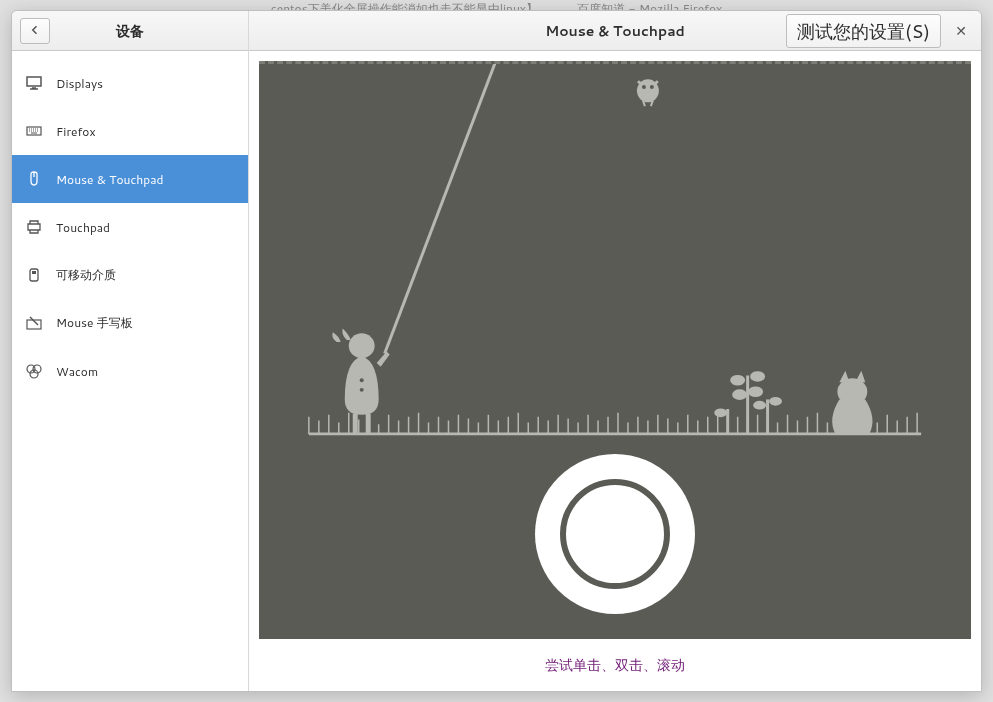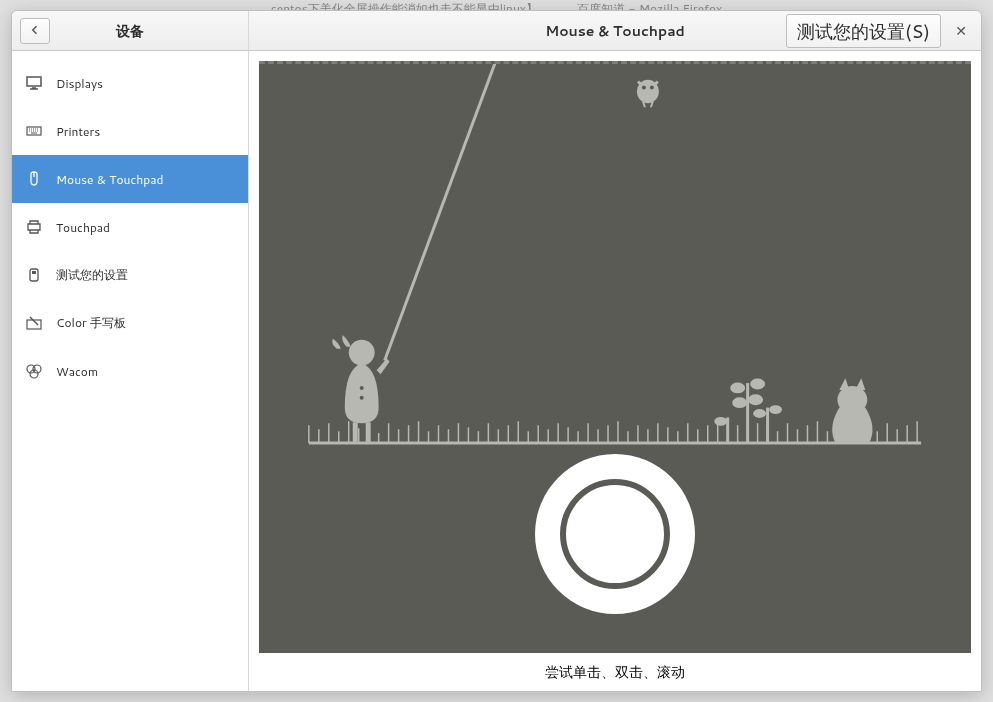--- a/index.html
+++ b/index.html
@@ -172,25 +172,25 @@
       justify-content: center;
     }
     .click-target-inner {
       width: 110px;
       height: 110px;
       border-radius: 50%;
       background: #fff;
       border: 6px solid #5b5b56;
     }
     .footer-text {
-      height: 38px;
-      display: flex;
-      align-items: center;
-      justify-content: center;
-      color: #000000;
+      height: 52px;
+      display: flex;
+      align-items: center;
+      justify-content: center;
+      color: #701a75;
       font-size: 14px;
       background: #fff;
     }
   </style>
 </head>
 <body>
 
 <div class="bg-text">centos下美化全屏操作能消如也走不能显由linux】。。。 百度知道 - Mozilla Firefox</div>
 
 <div class="window">
@@ -217,21 +217,21 @@
         <span class="sidebar-item-label">Displays</span>
       </div>
 
       <div class="sidebar-item">
         <span class="icon">
           <svg viewBox="0 0 16 16">
               <rect x="1" y="4" width="14" height="8" fill="none" stroke="#555" stroke-width="1.2"></rect>
               <path d="M3 6h1 M5 6h1 M7 6h1 M9 6h1 M11 6h1 M3 8h1 M5 8h1 M7 8h1 M9 8h1 M11 8h1 M5 10h6" stroke="#555" stroke-width="1"></path>
             </svg>
         </span>
-        <span class="sidebar-item-label">Printers</span>
+        <span class="sidebar-item-label">Firefox</span>
       </div>
 
       <div class="sidebar-item active">
         <span class="icon">
           <svg viewBox="0 0 16 16">
               <path d="M5 3 Q5 1 8 1 Q11 1 11 3 V10 Q11 14 8 14 Q5 14 5 10 Z M8 1 V6" fill="none" stroke="#fff" stroke-width="1.3"></path>
             </svg>
         </span>
         <span class="sidebar-item-label">Mouse &amp; Touchpad</span>
       </div>
@@ -245,32 +245,32 @@
         <span class="sidebar-item-label">Touchpad</span>
       </div>
 
       <div class="sidebar-item">
         <span class="icon">
           <svg viewBox="0 0 16 16">
               <rect x="4" y="2" width="8" height="12" rx="2" fill="none" stroke="#555" stroke-width="1.3"></rect>
               <rect x="6" y="4" width="4" height="3" fill="#555"></rect>
             </svg>
         </span>
-        <span class="sidebar-item-label">测试您的设置</span>
+        <span class="sidebar-item-label">可移动介质</span>
       </div>
 
 
       <div class="sidebar-item">
         <span class="icon">
           <svg viewBox="0 0 16 16">
               <rect x="1" y="5" width="14" height="9" fill="none" stroke="#555" stroke-width="1.2"></rect>
               <path d="M4 2 L12 10" stroke="#555" stroke-width="1.5"></path>
             </svg>
         </span>
-        <span class="sidebar-item-label">Color 手写板</span>
+        <span class="sidebar-item-label">Mouse 手写板</span>
       </div>
 
       <div class="sidebar-item">
         <span class="icon">
           <svg viewBox="0 0 16 16">
               <circle cx="5" cy="6" r="4" fill="none" stroke="#555" stroke-width="1.2"></circle>
               <circle cx="11" cy="6" r="4" fill="none" stroke="#555" stroke-width="1.2"></circle>
               <circle cx="8" cy="11" r="4" fill="none" stroke="#555" stroke-width="1.2"></circle>
             </svg>
         </span>

